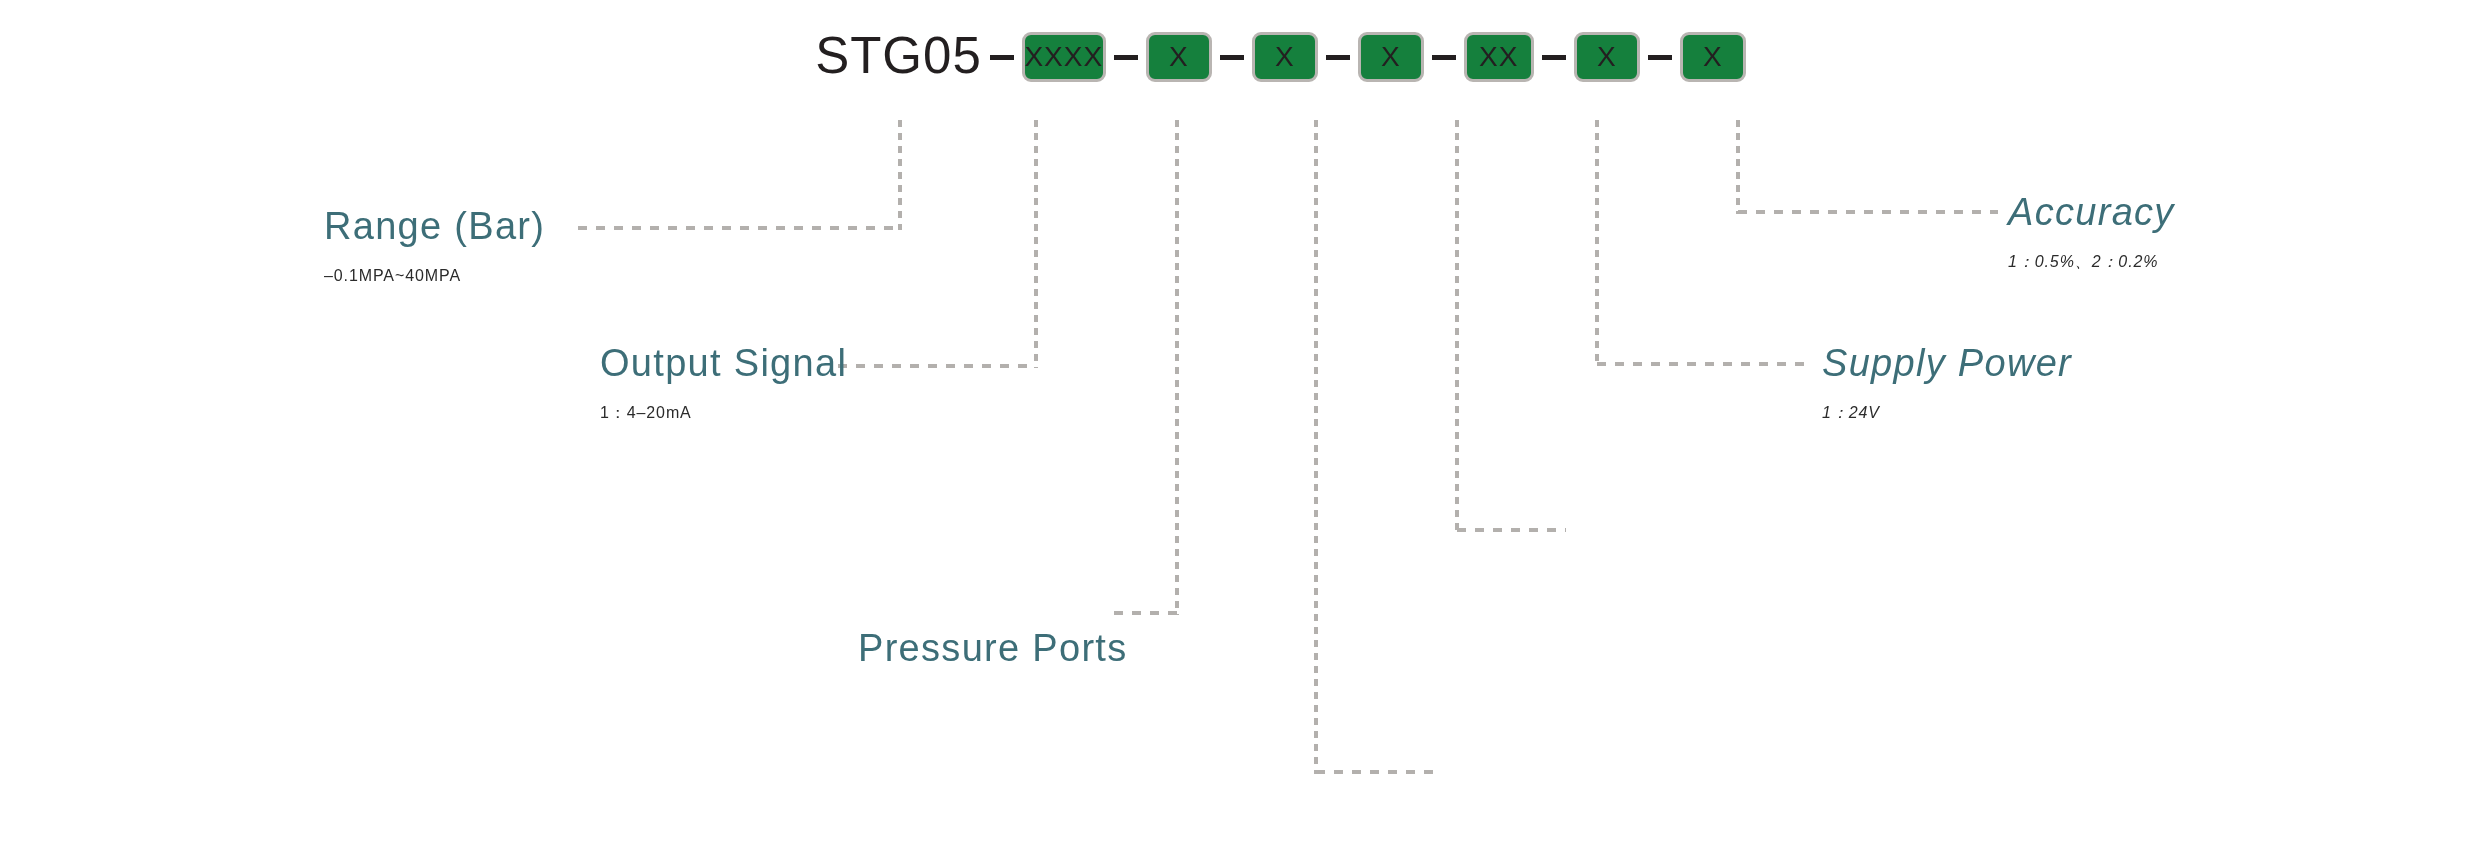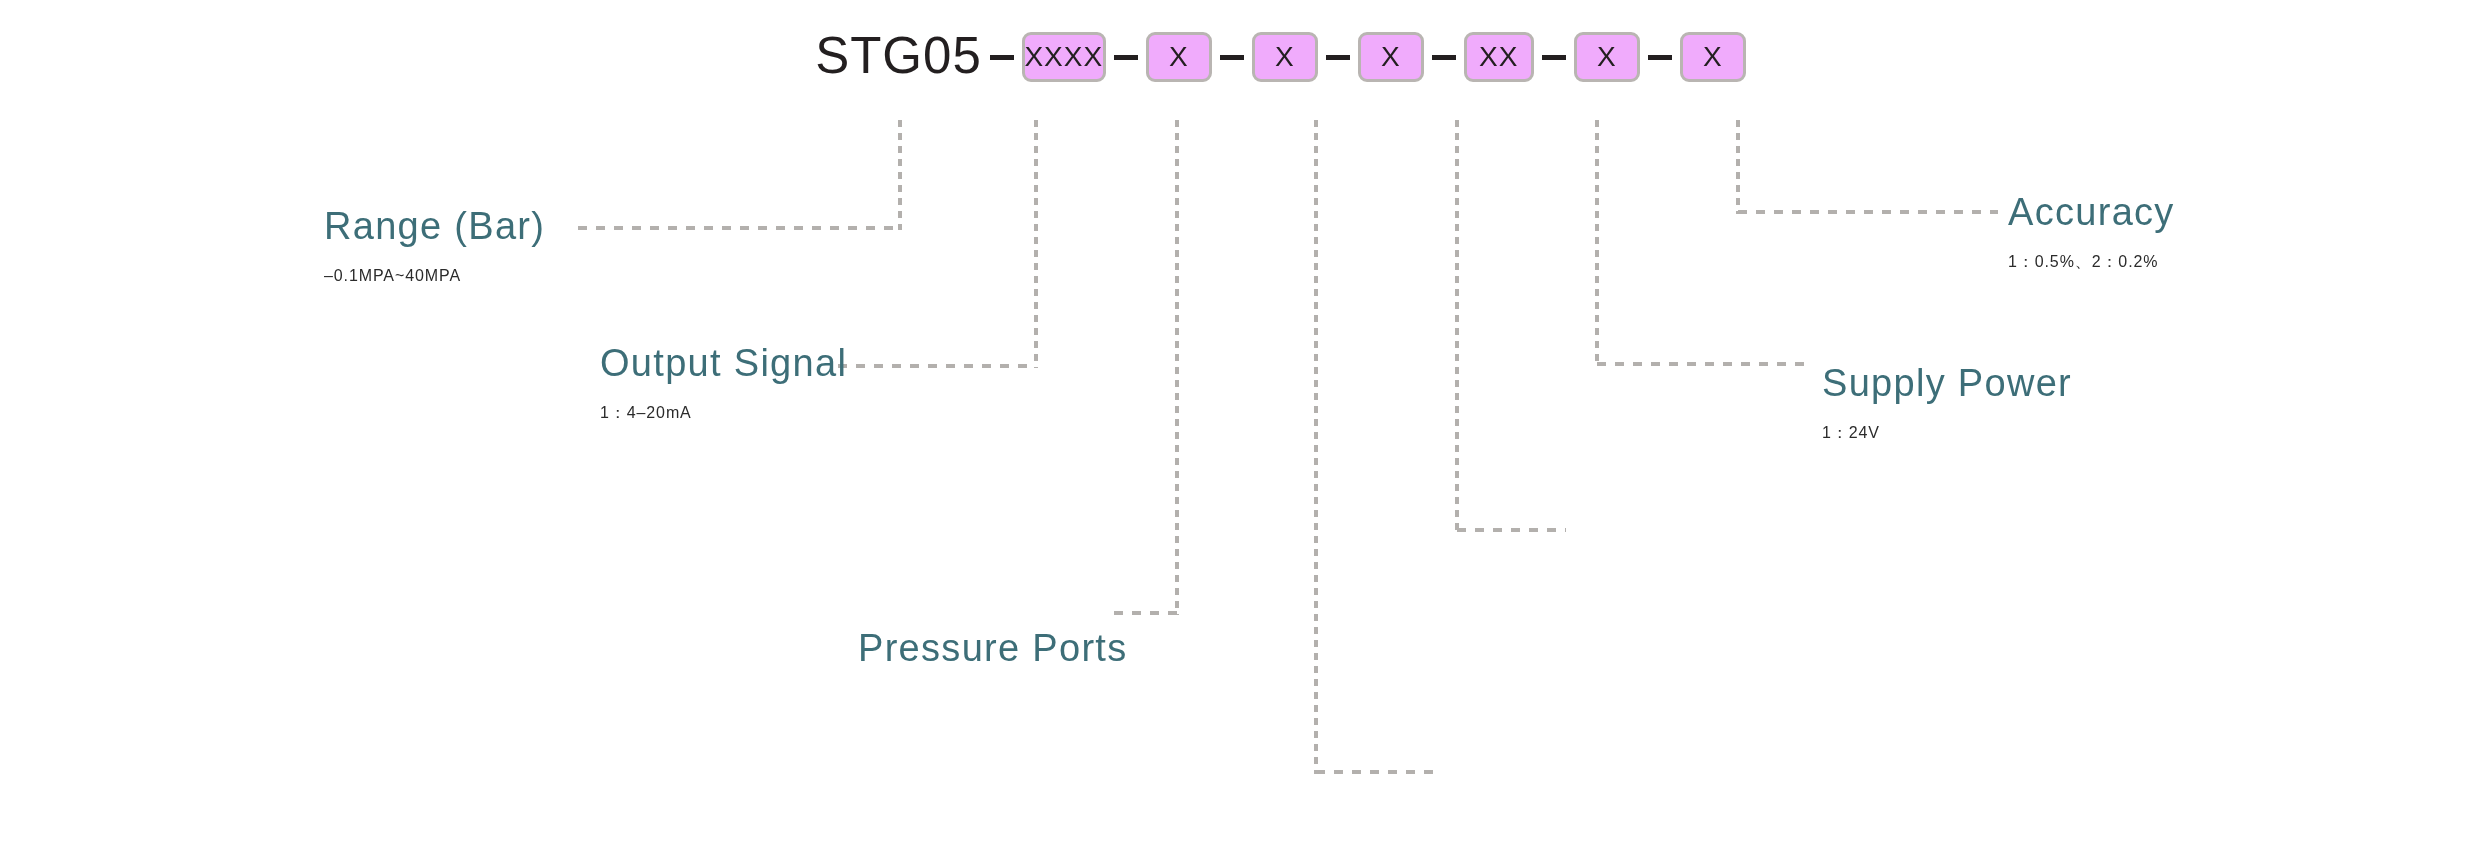--- a/index.html
+++ b/index.html
@@ -37,21 +37,21 @@
     height:5px;
     background:#231f20;
     margin:0 8px;
     flex:0 0 auto;
   }
   .slot{
     box-sizing:border-box;
     height:50px;
     border:3px solid #b9b5b2;
     border-radius:9px;
-    background:#f0abfc;
+    background:#15803d;
     display:flex;
     align-items:center;
     justify-content:center;
     font-size:28px;
     color:#231f20;
     letter-spacing:1px;
     flex:0 0 auto;
   }
   .slot.w4{width:84px;}
   .slot.w2{width:70px;}
@@ -83,21 +83,21 @@
     line-height:1.1;
   }
   .label .sub{
     margin-top:16px;
     font-size:16px;
     color:#2b2b2b;
     letter-spacing:0.9px;
     white-space:nowrap;
     line-height:1.45;
   }
-  .label.right .title,.label.right .sub{text-align:left;}
+  .label.right .title,.label.right .sub{text-align:left;font-style:italic;}
   .label .sub .ln{display:block;}
 </style>
 </head>
 <body>
 
 <div id="stage">
 
   <div class="code-row">
     <span class="prefix">STG05</span>
     <span class="sep"></span>
@@ -153,21 +153,21 @@
   </div>
 
   <div class="label" style="left:858px;top:592px;margin-top:36px;">
     <div class="title">Pressure Ports</div>
   </div>
 
   <div class="label right" style="left:1448px;top:751px;">
   </div>
 
 
-  <div class="label right" style="left:1822px;top:343px;margin-top:20px;">
+  <div class="label right" style="left:1822px;top:343px;">
     <div class="title">Supply Power</div>
     <div class="sub">
       <span class="ln">1：24V</span>
     </div>
   </div>
 
   <div class="label right" style="left:2008px;top:192px;">
     <div class="title">Accuracy</div>
     <div class="sub">
       <span class="ln">1：0.5%、2：0.2%</span>

